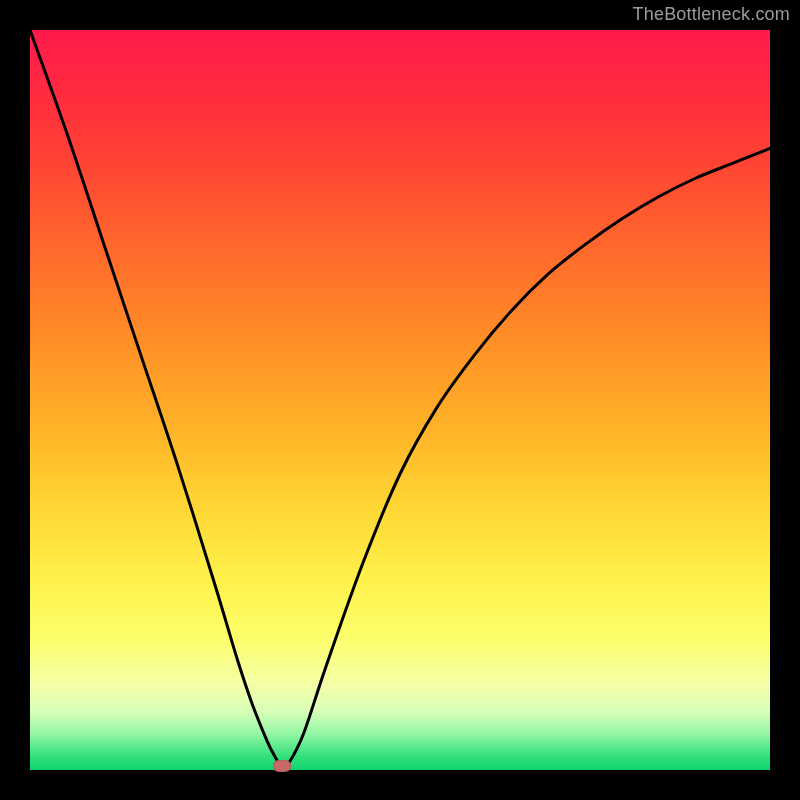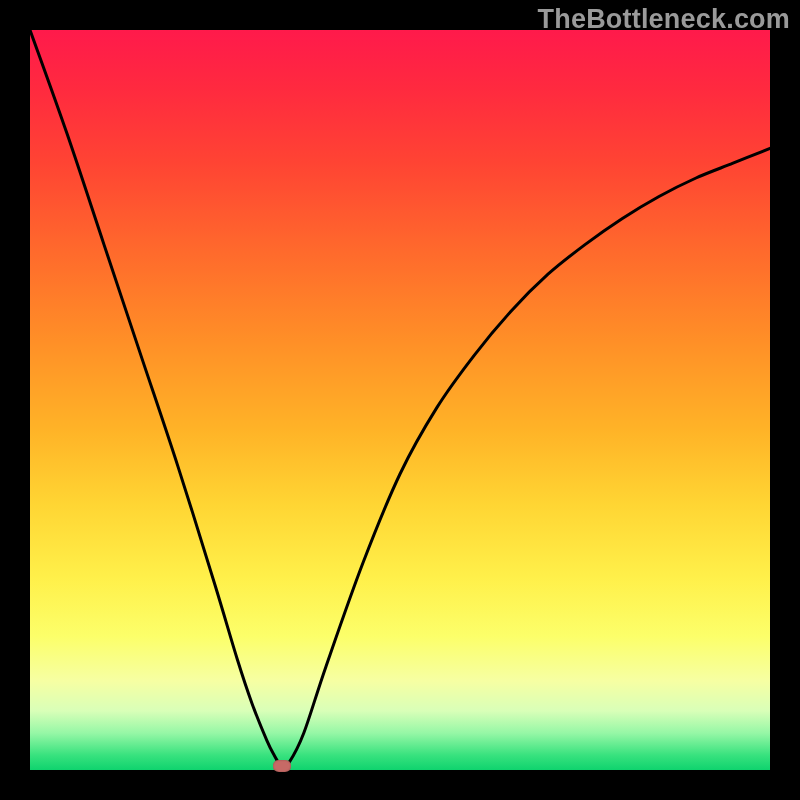--- a/index.html
+++ b/index.html
@@ -38,23 +38,23 @@
       #96f7a6 95%,
       #38e27e 98%,
       #0fd36e 100%
     );
   }
   .watermark {
     position: absolute;
     top: 4px;
     right: 10px;
     color: #9a9a9a;
-    font-size: 27px;
+    font-size: 18px;
     letter-spacing: 0.2px;
-    font-weight: 700;
+    font-weight: 400;
     user-select: none;
   }
   svg.curve {
     position: absolute;
     left: 0;
     top: 0;
     width: 740px;
     height: 740px;
   }
   .marker {

